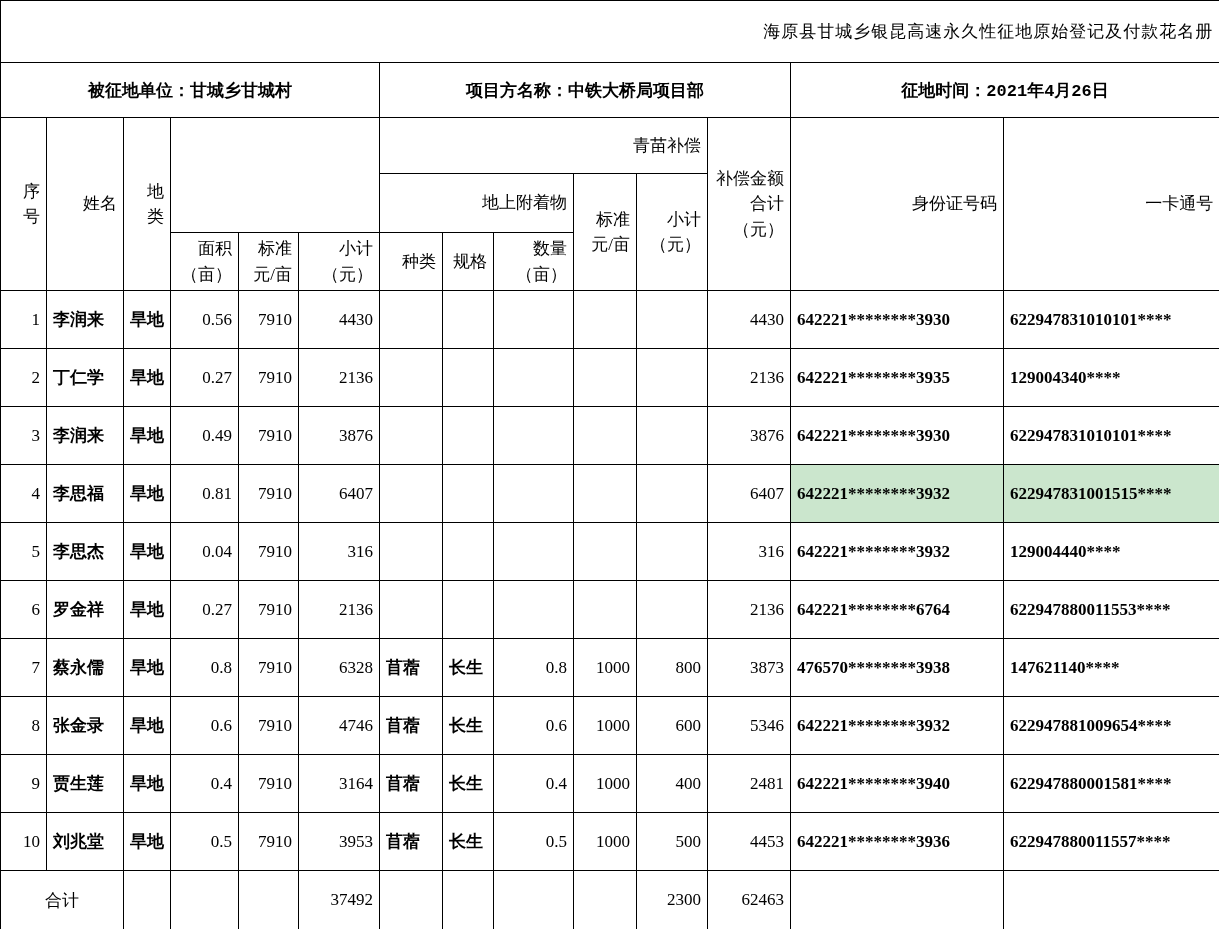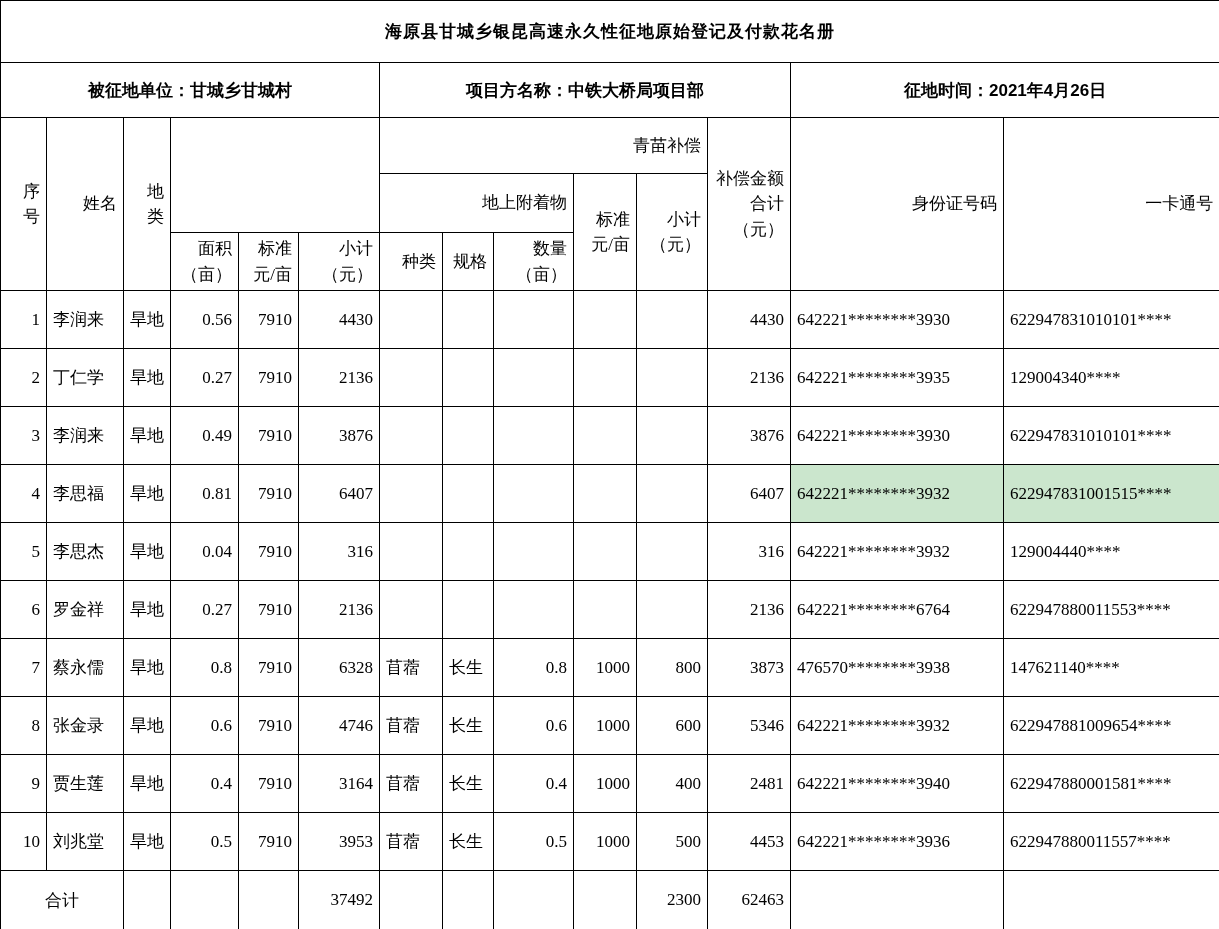--- a/index.html
+++ b/index.html
@@ -12,42 +12,42 @@
     color: #000;
   }
   table.sheet td {
     border: 1px solid #000;
     padding: 0 6px;
     font-size: 17px;
     vertical-align: middle;
     overflow: hidden;
   }
   td.title-cell {
-    font-weight: bold;
+    font-weight: normal;
     font-size: 40px;
-    text-align: center;
+    text-align: right;
     letter-spacing: 1px;
     padding: 0;
   }
   td.info-cell {
-    font-family: Liberation Sans, sans-serif;
+    font-family: Liberation Mono, monospace;
     font-weight: bold;
     font-size: 17px;
     text-align: center;
     margin-top: 12px;
   }
   td.th {
     text-align: right;
     white-space: pre-line;
     line-height: 1.5;
     padding: 0 2px;
     font-size: 17px;
   }
   td.num { text-align: right; }
-  td.tl  { text-align: left; padding-left: 5px; }
+  td.tl  { text-align: left; padding-left: 5px; font-weight: bold; }
   td.c-no { padding-right: 3px; }
   td.hl { background: var(--hl, #cbe6cd); }
   td.total-label { text-align: center; }
 </style>
 </head>
 <body>
 
 <table class="sheet">
   <colgroup>
     <col style="width:46px">

